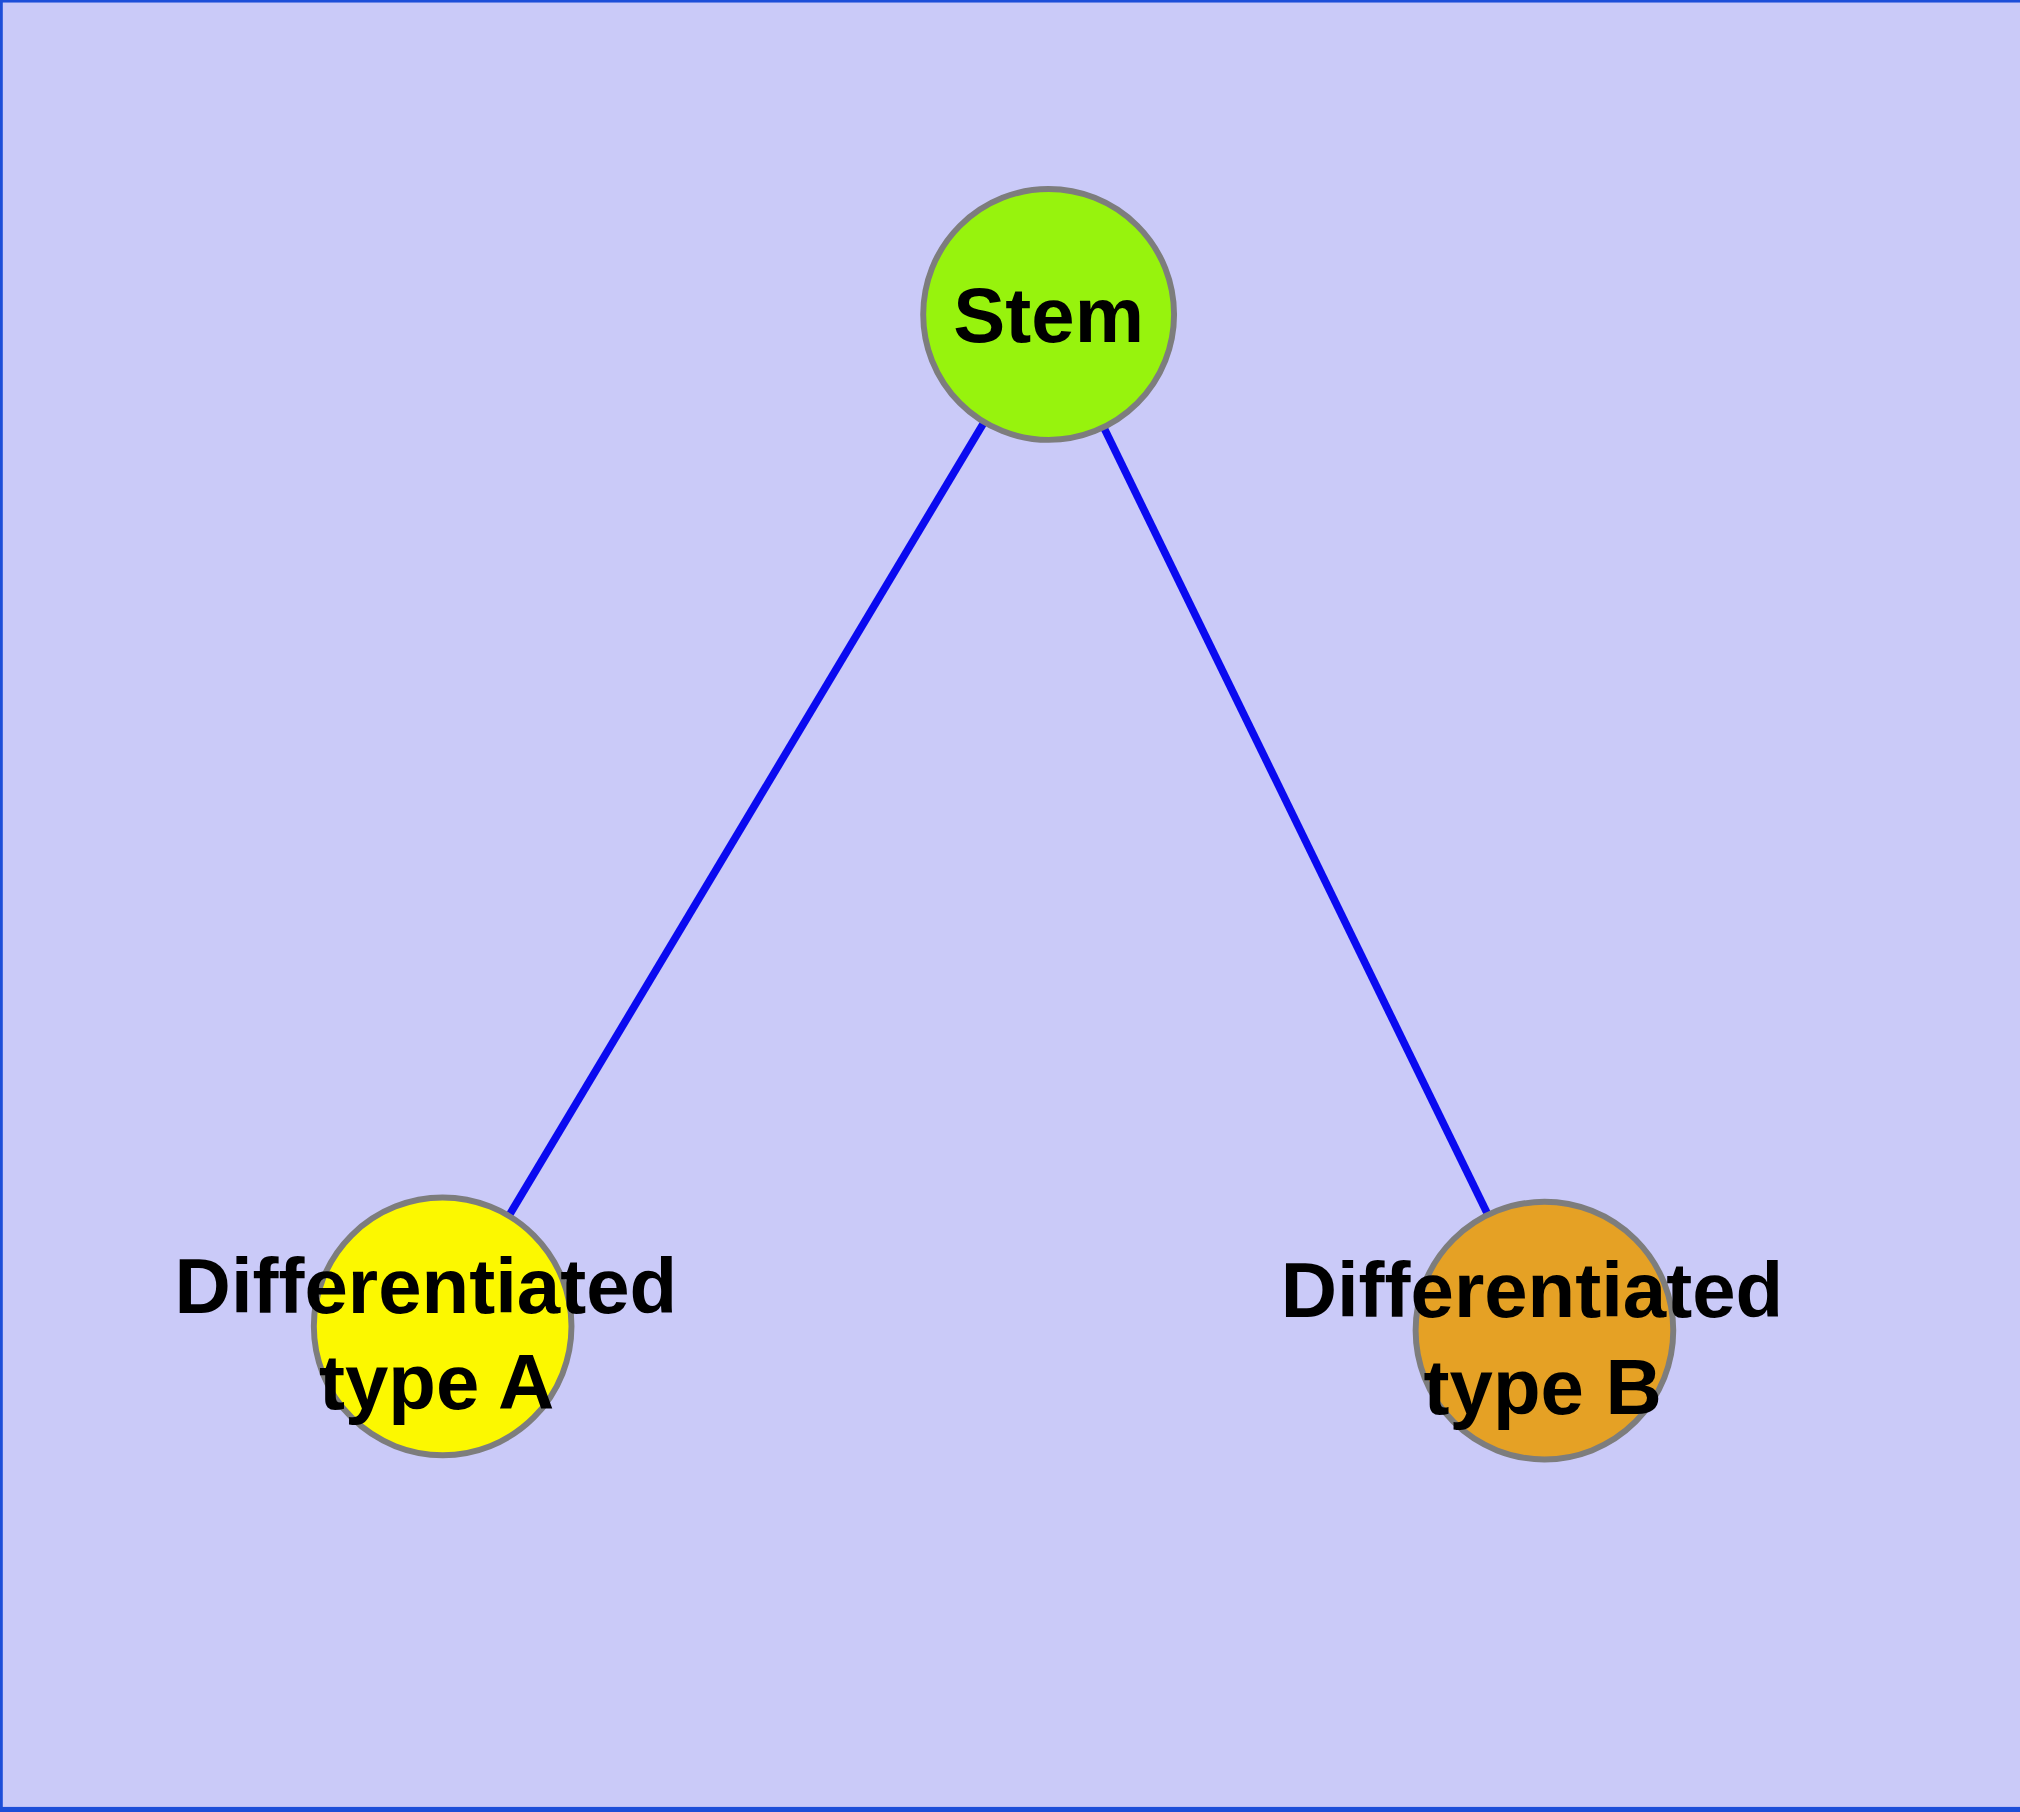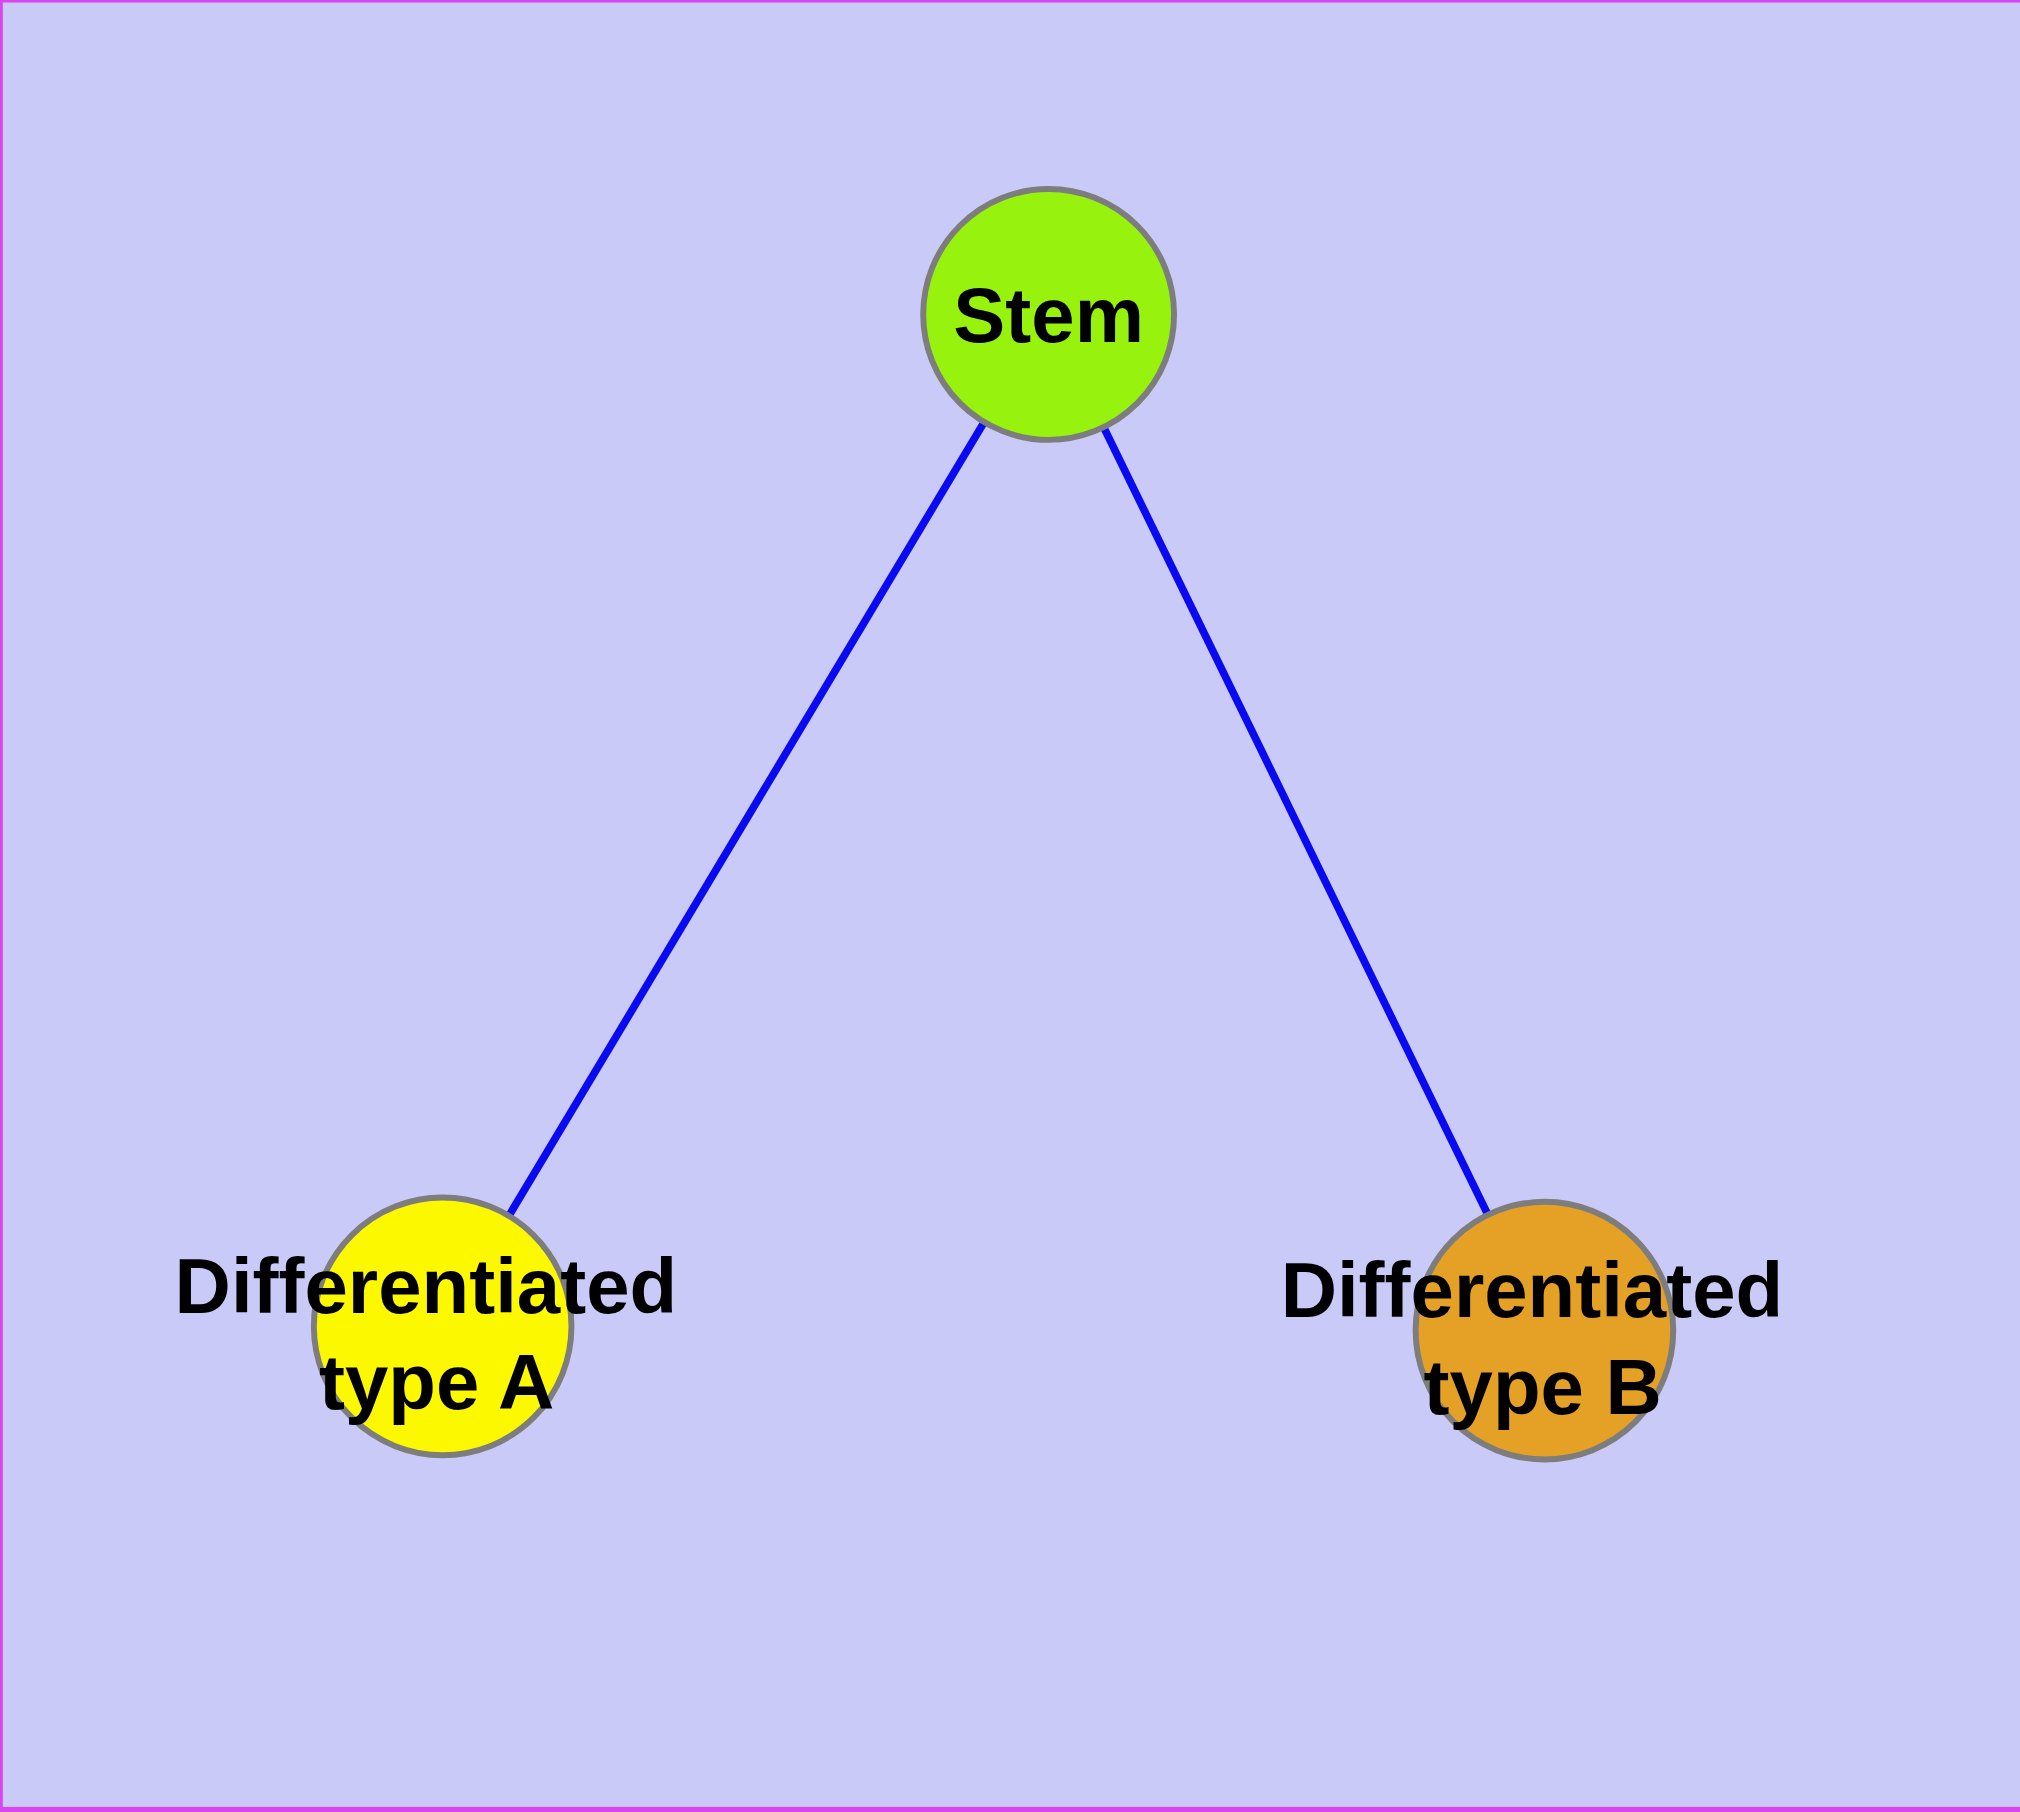--- a/index.html
+++ b/index.html
@@ -4,21 +4,21 @@
 <style>
   html, body {
     margin: 0;
     padding: 0;
     background: #ffffff;
   }
   .stage {
     position: relative;
     width: 2021px;
     height: 1812px;
-    background: #d946ef;
+    background: #1d4ed8;
     overflow: hidden;
   }
   .stage svg {
     position: absolute;
     top: 0;
     left: 0;
     display: block;
   }
   .edge {
     stroke-width: 9;

